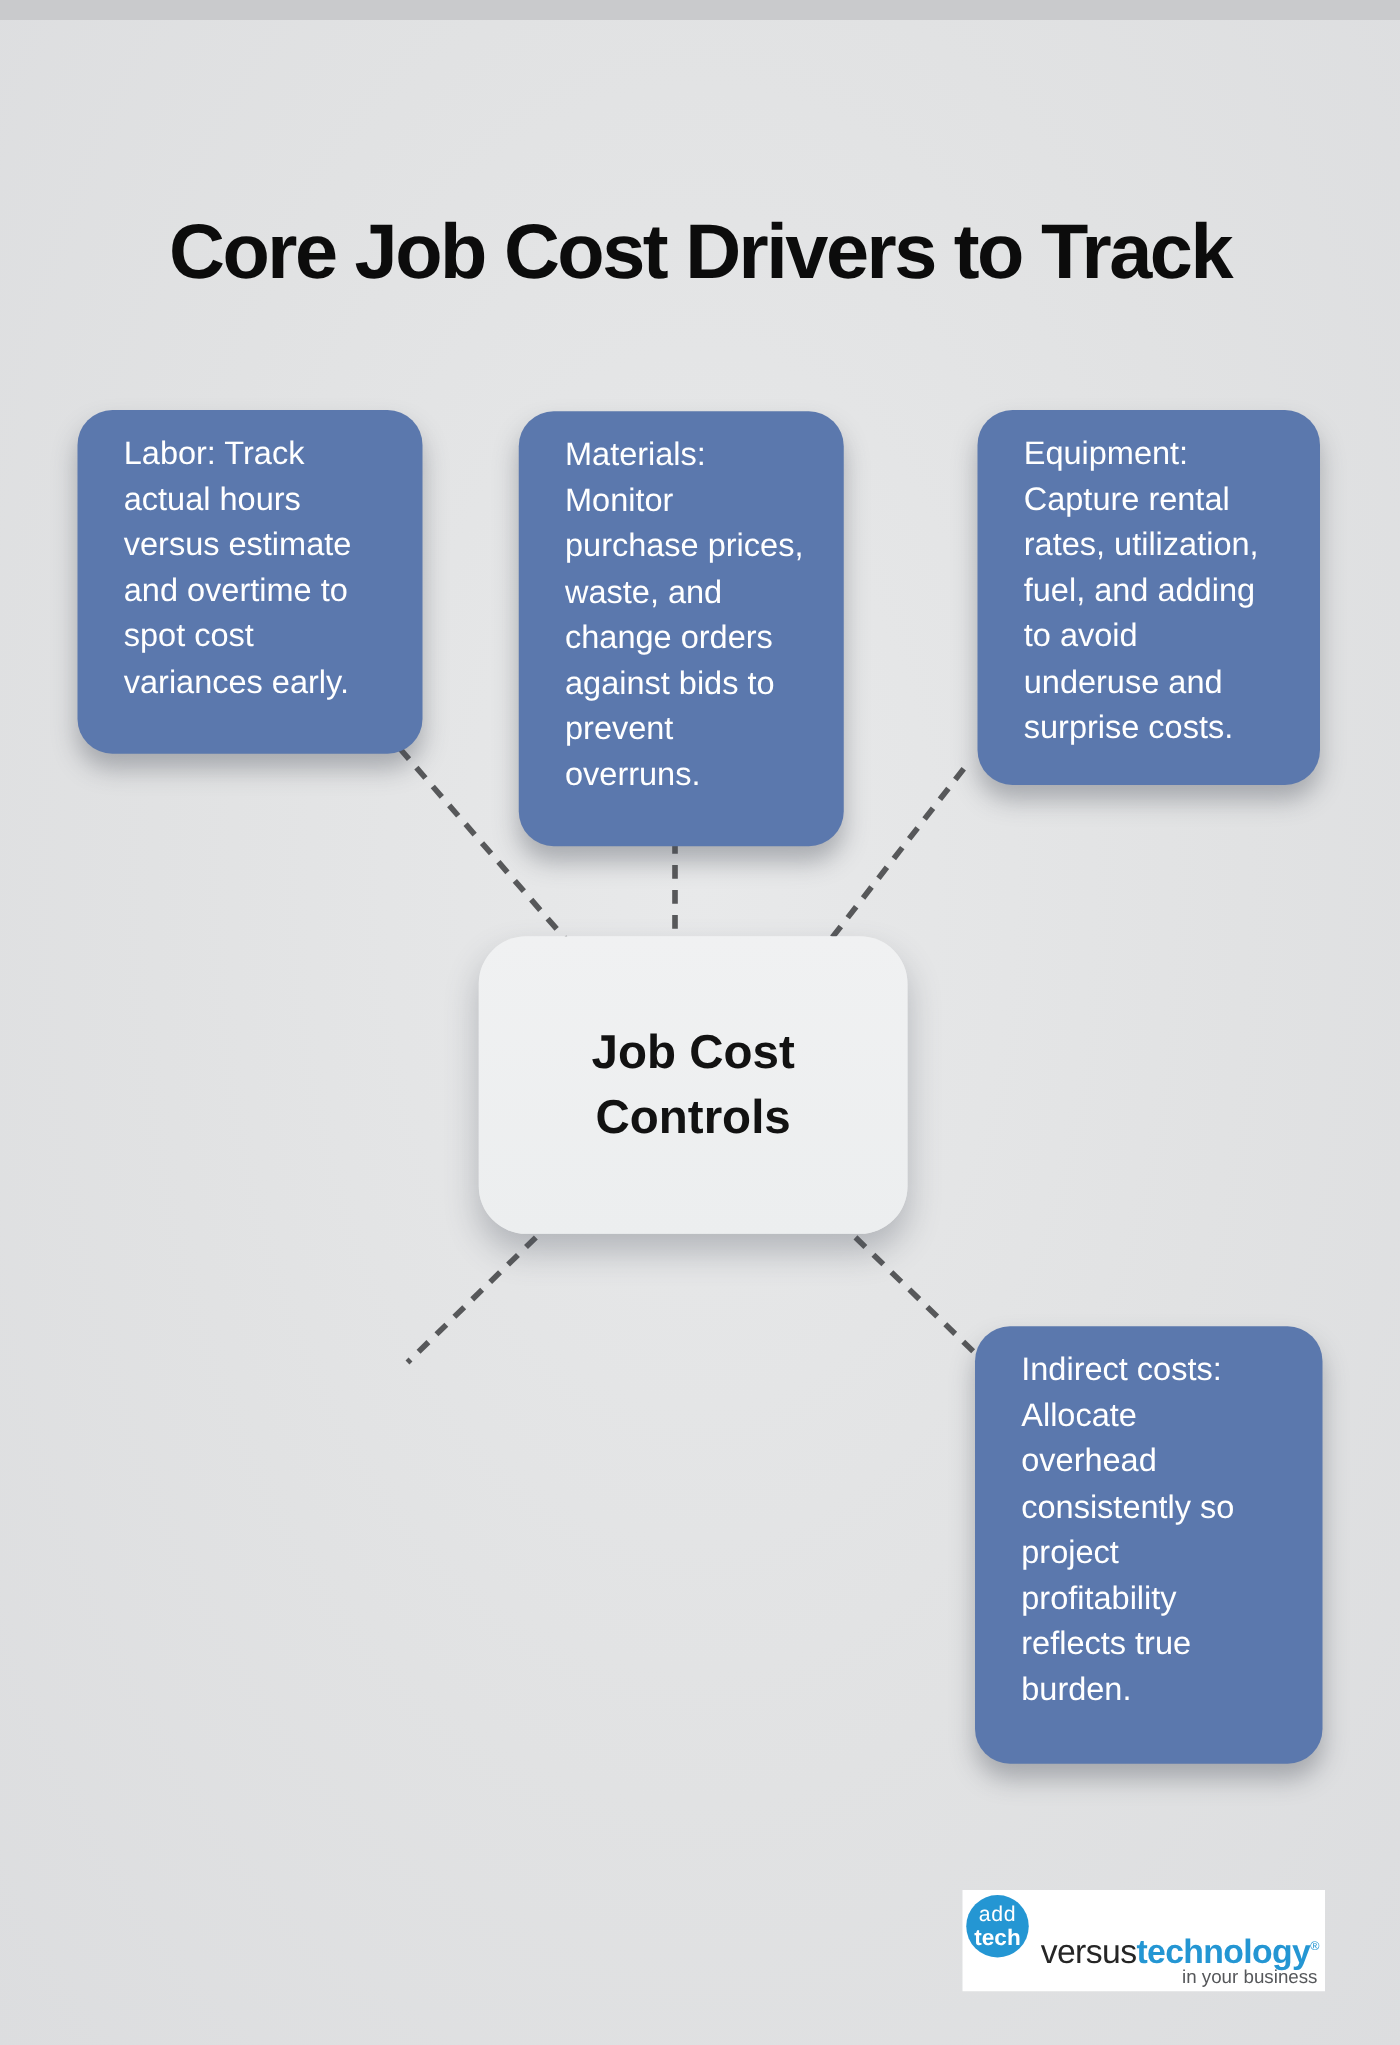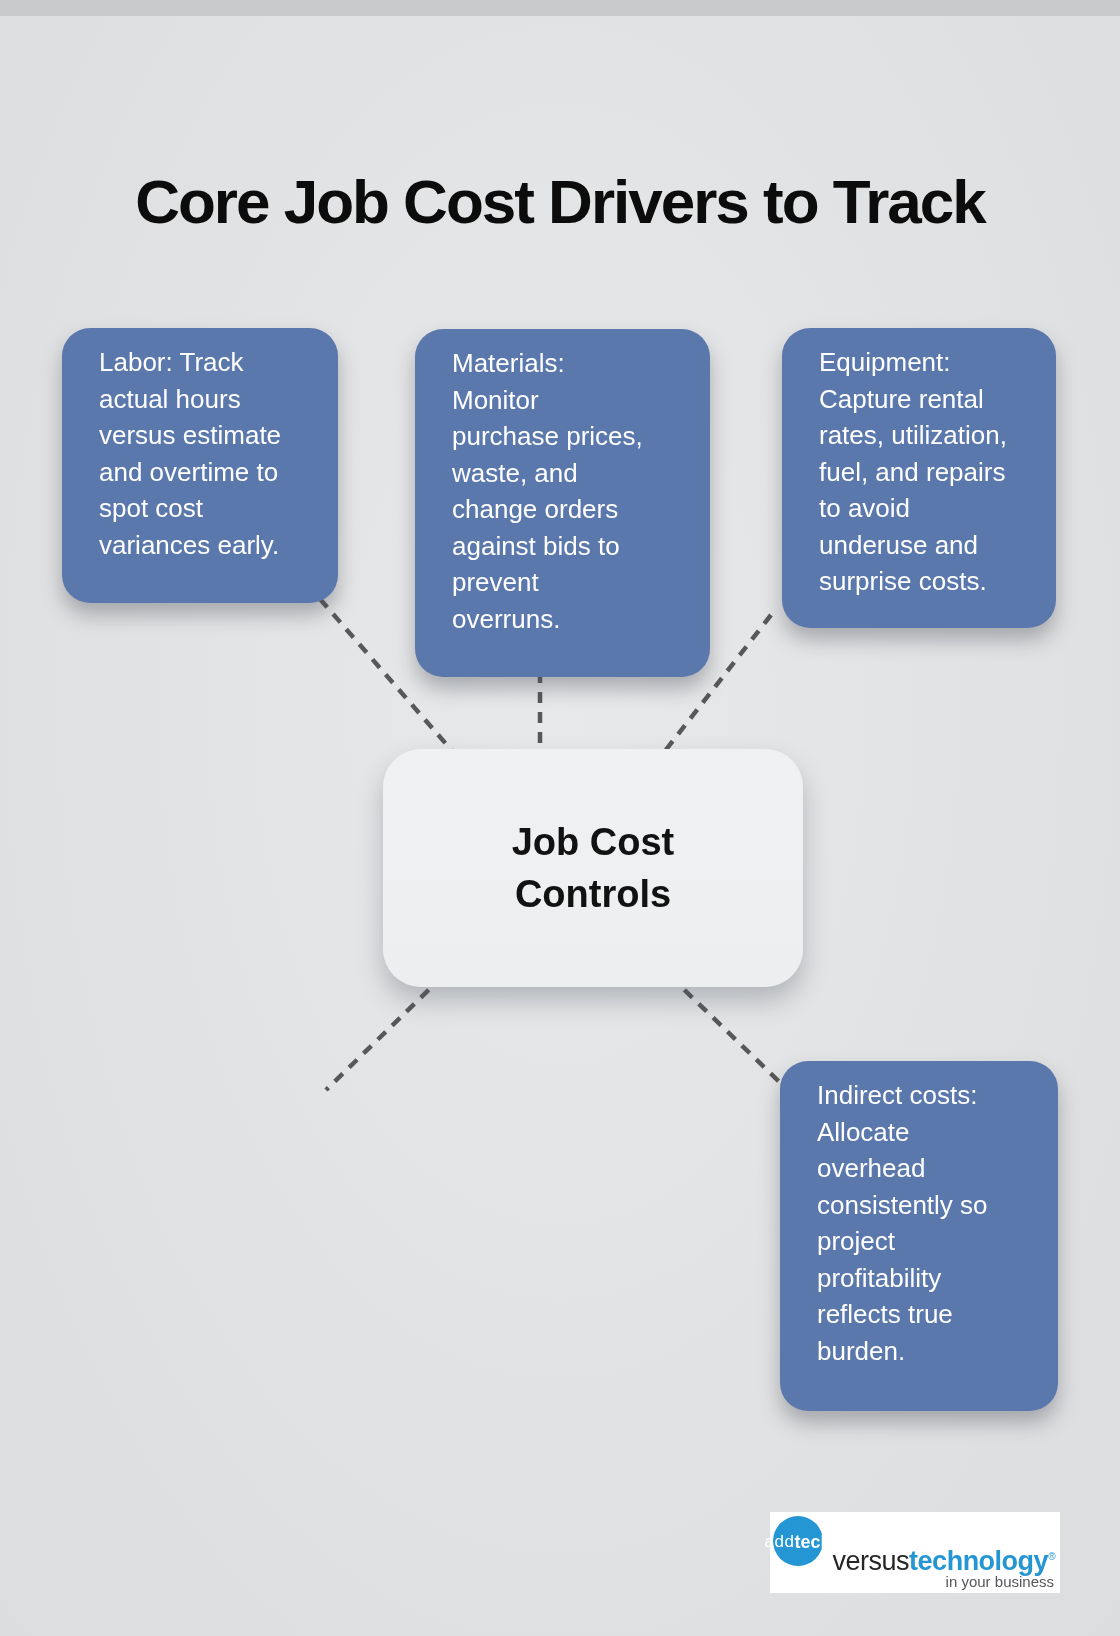--- a/index.html
+++ b/index.html
@@ -30,46 +30,46 @@
     background:var(--node-bg,#5b78ad);
     color:var(--node-text,#ffffff);
     border-radius:28px;
     box-shadow:0 12px 20px rgba(70,75,88,0.38);
     padding:16px 20px 16px 37px;
     font-size:26px;
     line-height:36.5px;
     white-space:pre-line;
   }
   .n-labor{left:62px;top:312px;width:276px;height:275px;}
-  .n-materials{left:415px;top:313px;width:295px;height:348px;}
+  .n-materials{left:415px;top:313px;width:260px;height:348px;}
   .n-equipment{left:782px;top:312px;width:274px;height:300px;}
   .n-subcontractors{left:62px;top:1044px;width:278px;height:312px;}
   .n-indirect{left:780px;top:1045px;width:278px;height:350px;}
   .center-node{
-    position:absolute;left:383px;top:733px;width:420px;height:238px;
+    position:absolute;left:383px;top:733px;width:343px;height:238px;
     box-sizing:border-box;
     background:linear-gradient(180deg,#f0f1f2,#eceeef);
     border-radius:38px;
     box-shadow:0 14px 26px rgba(80,85,98,0.33);
     display:flex;align-items:center;justify-content:center;
     text-align:center;
     font-size:38px;font-weight:700;line-height:1.37;
     color:var(--center-text,#121212);
     white-space:pre-line;
   }
   .logo{
     position:absolute;left:770px;top:1496px;width:290px;height:81px;
     background:var(--logo-bg,#ffffff);
   }
   .logo-circle{
     position:absolute;left:3px;top:4px;width:50px;height:50px;
     border-radius:50%;
     background:var(--logo-blue,#2496d3);
     color:#ffffff;
-    display:flex;flex-direction:row;align-items:center;justify-content:center;
+    display:flex;flex-direction:column;align-items:center;justify-content:center;
     line-height:1;
   }
   .logo-circle .lc1{font-size:17px;font-weight:400;letter-spacing:0.5px;}
   .logo-circle .lc2{font-size:18px;font-weight:700;margin-top:1px;}
   .logo-brand{
     position:absolute;right:5px;top:34px;
     font-size:27px;letter-spacing:-0.5px;
     color:var(--logo-dark,#262626);
     white-space:nowrap;
   }
@@ -106,21 +106,21 @@
 Monitor
 purchase prices,
 waste, and
 change orders
 against bids to
 prevent
 overruns.</div>
   <div class="node n-equipment">Equipment:
 Capture rental
 rates, utilization,
-fuel, and repairs
+fuel, and adding
 to avoid
 underuse and
 surprise costs.</div>
   <div class="node n-indirect">Indirect costs:
 Allocate
 overhead
 consistently so
 project
 profitability
 reflects true

